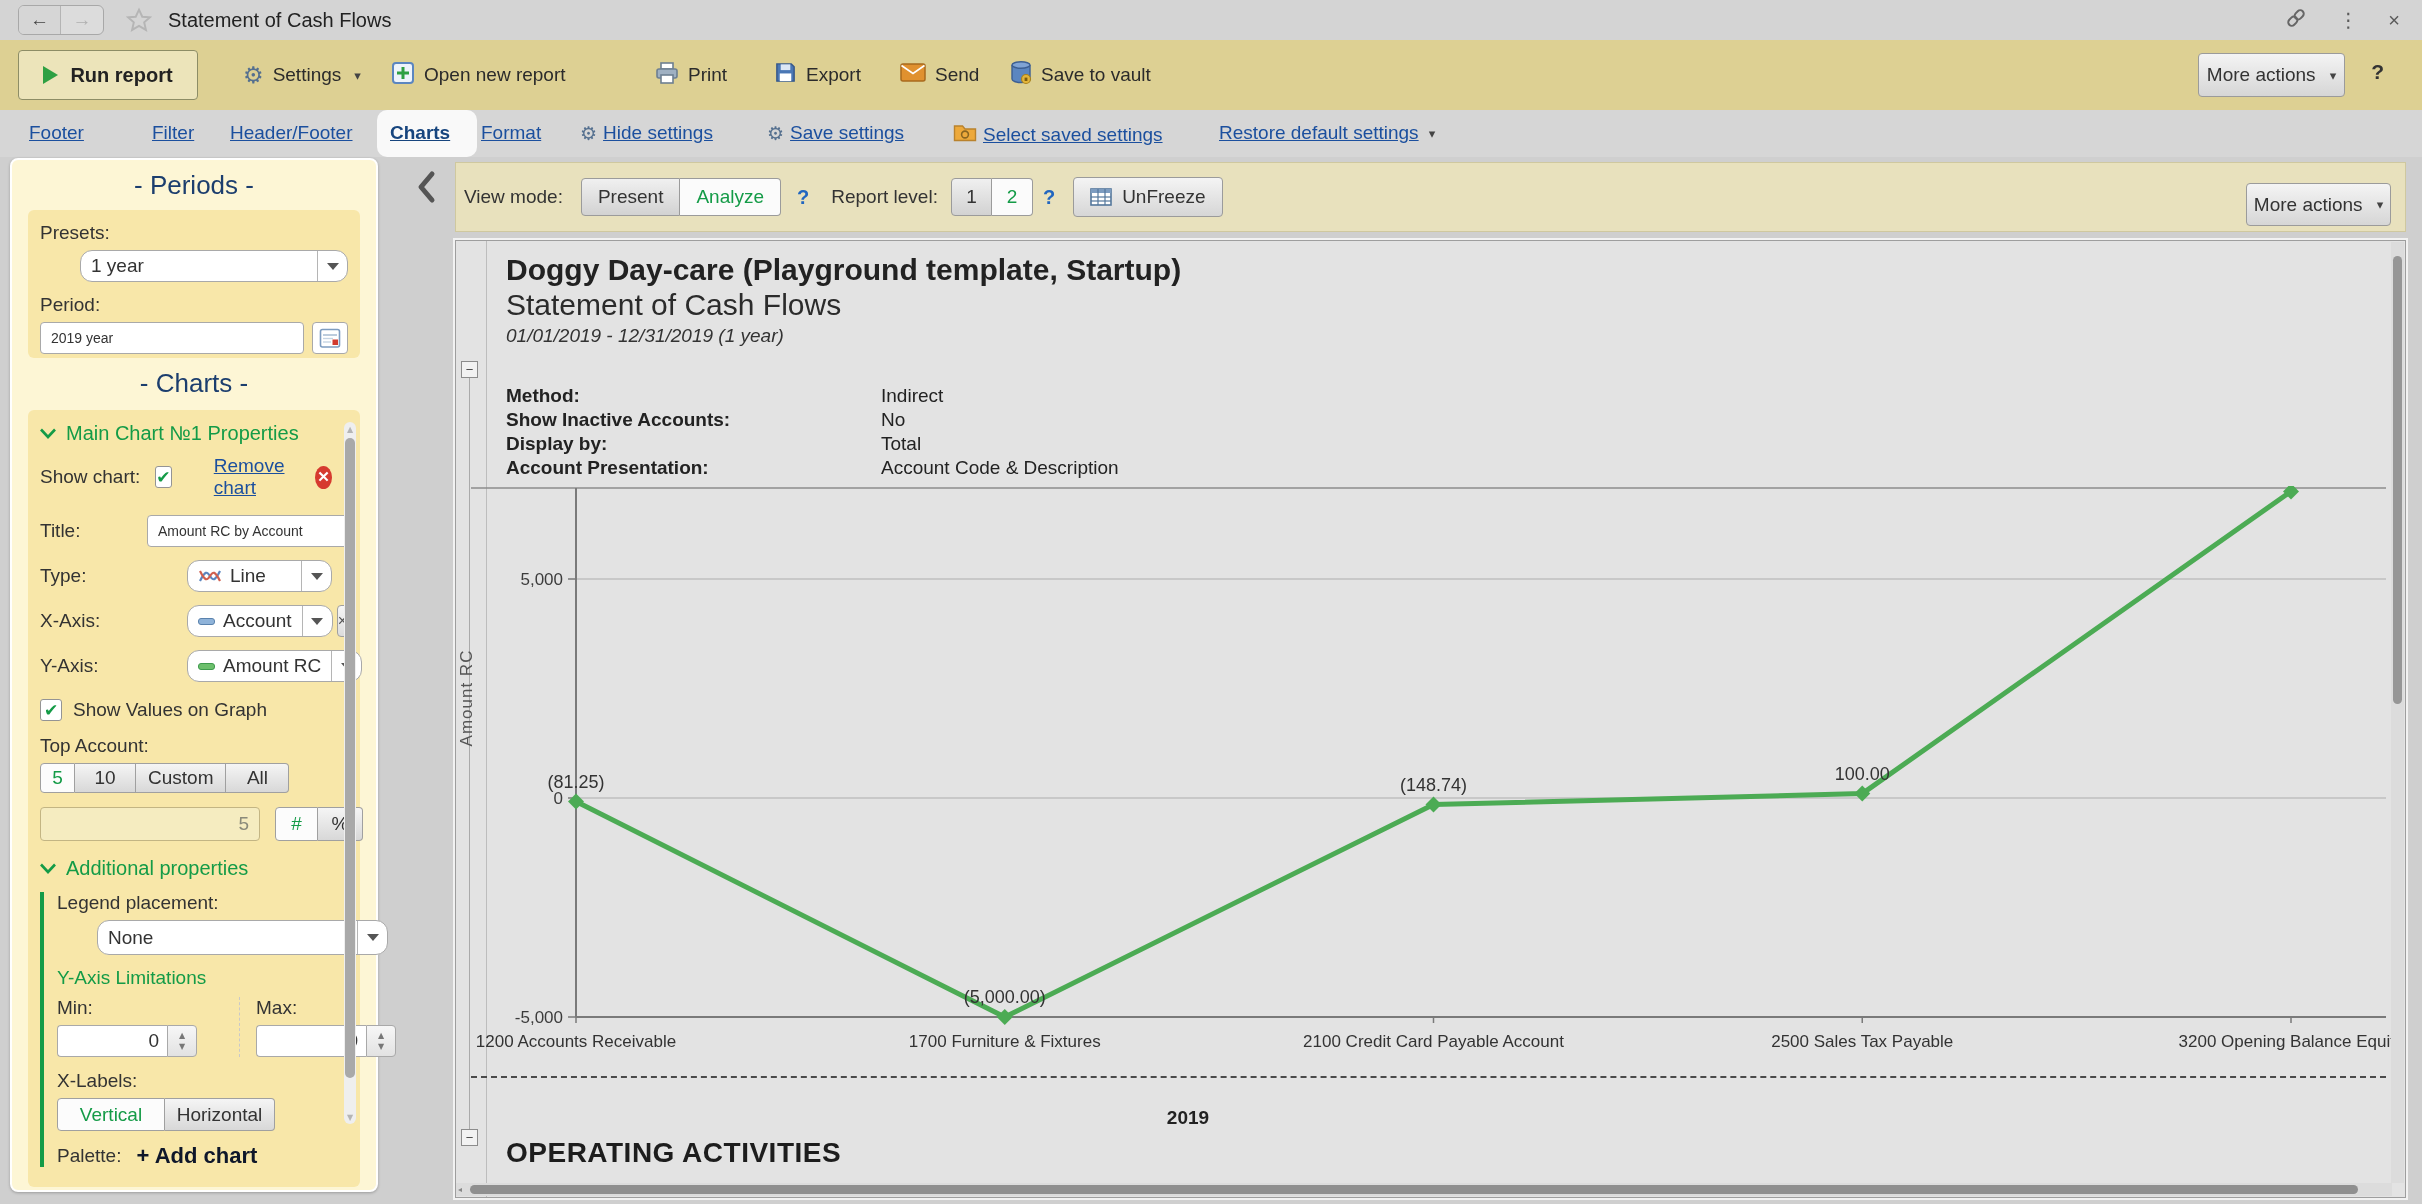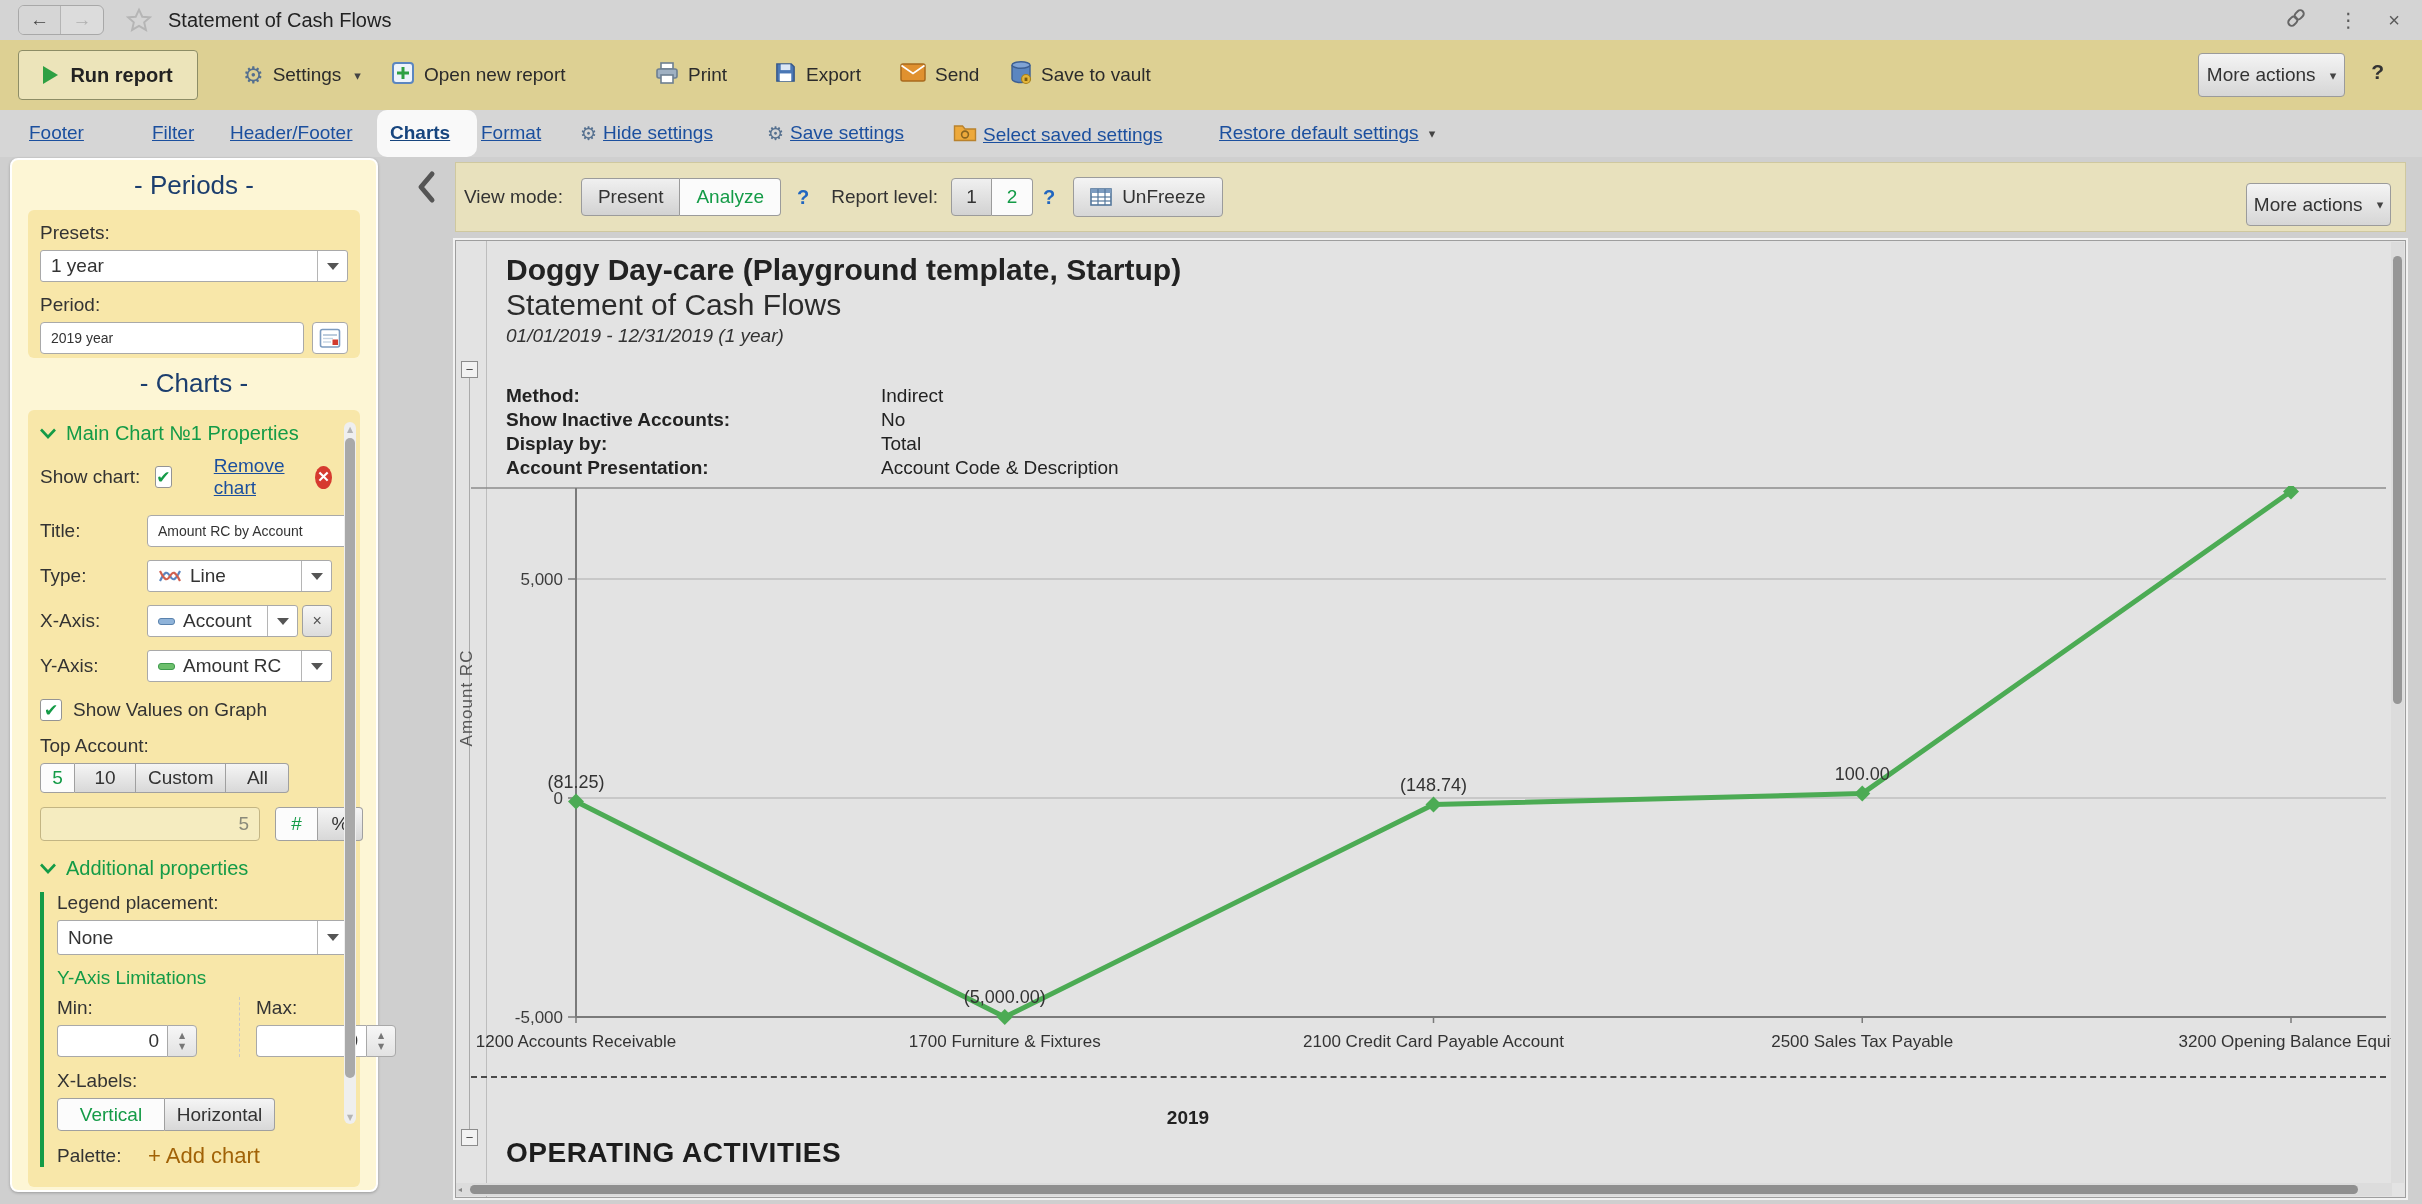--- a/index.html
+++ b/index.html
@@ -38,21 +38,21 @@
   .activetab-bg { position:absolute; left:377px; top:0; width:100px; height:47px; background:#f9f9f9; border-radius:10px; }
   .tablink.active { font-weight:bold; color:#17457e; }
   .setlink { position:absolute; top:12px; display:flex; align-items:center; gap:6px; font-size:19px; color:#1b4f9e; cursor:pointer; white-space:nowrap; }
   .setlink span.txt { text-decoration:underline; }
   
   .sidebar { position:absolute; left:10px; top:158px; width:368px; height:1034px;
     background:#fdf6d5; border:2px solid #ffffff; border-radius:8px; box-shadow:0 1px 3px rgba(0,0,0,.25); }
   .side-h { position:absolute; width:100%; text-align:center; font-size:26px; color:#1c3e6e; }
   .sbox { position:absolute; left:16px; width:332px; background:#f8e7a9; border-radius:6px; padding:12px 12px; }
   .flabel { font-size:19px; color:#333; margin-bottom:6px; }
-  .selbox { height:32px; background:#fff; border:1px solid #a9a9a9; border-radius:3px; display:flex; align-items:stretch; cursor:pointer; }
+  .selbox { height:32px; background:#fff; border:1px solid #a9a9a9; border-radius:12px; display:flex; align-items:stretch; cursor:pointer;margin-left:40px; }
   .selbox .sel-text { flex:1; display:flex; align-items:center; gap:8px; padding:0 10px; font-size:19px; color:#333; white-space:nowrap; overflow:hidden; }
   .selbox .sel-arrow { width:30px; border-left:1px solid #b5b5b5; display:flex; align-items:center; justify-content:center; }
   .tri-down { width:0; height:0; border-left:6px solid transparent; border-right:6px solid transparent; border-top:7px solid #555; }
   .tinput { height:32px; width:100%; background:#fff; border:1px solid #a9a9a9; border-radius:4px; padding:0 10px; font-size:14px; color:#333; font-family:"Liberation Sans",sans-serif; }
   .rowflex { display:flex; align-items:center; }
   .calbtn { width:36px; height:32px; margin-left:8px; background:#fff; border:1px solid #a9a9a9; border-radius:4px; display:flex; align-items:center; justify-content:center; cursor:pointer; flex:none; }
   
   .greenhead { display:flex; align-items:center; gap:10px; color:#149b47; font-size:20px; cursor:pointer; }
   .prow { display:flex; align-items:center; margin-top:13px; }
   .prow .lab { width:107px; flex:none; font-size:19px; color:#333; }
@@ -73,21 +73,21 @@
   .disinput { width:220px; height:34px; background:#f5ecc0; border:1px solid #c3b583; border-radius:4px; text-align:right; padding:0 10px; font-size:19px; color:#8a8a7a; font-family:"Liberation Sans",sans-serif; }
   .greensub { border-left:4px solid #149b47; padding-left:13px; margin-top:12px; }
   .greenlabel { color:#149b47; font-size:19px; }
   .numwrap { display:flex; height:32px; }
   .numwrap input { width:110px; height:32px; border:1px solid #a9a9a9; border-right:none; border-radius:4px 0 0 4px; background:#fff; text-align:right; padding:0 8px; font-size:19px; color:#333; font-family:"Liberation Sans",sans-serif; }
   .spin { width:30px; border:1px solid #a9a9a9; border-radius:0 4px 4px 0; background:linear-gradient(#f7f7f7,#e2e2e2); display:flex; flex-direction:column; align-items:center; justify-content:center; gap:3px; cursor:pointer; }
   .spin .s { font-size:8px; color:#777; line-height:1; font-family:"DejaVu Sans",sans-serif; }
   .sb-scroll { position:absolute; right:4px; top:12px; width:12px; height:702px; background:#efefef; border-radius:6px; }
   .sb-scroll .arr { position:absolute; left:0; width:12px; height:14px; display:flex; align-items:center; justify-content:center; font-size:8px; color:#b5b5b5; font-family:"DejaVu Sans",sans-serif; }
   .sb-scroll .thumb { position:absolute; left:1px; top:16px; width:10px; height:640px; background:#a9a9a9; border-radius:5px; }
-  .addchart { position:absolute; left:10px; width:100%; text-align:center; font-size:22px; color:#a16207; cursor:pointer; }
+  .addchart { position:absolute; left:3px; width:100%; text-align:center; font-size:22px; color:#0f172a; cursor:pointer;font-weight:bold; }
   
   .collapse-ch { position:absolute; left:415px; top:170px; width:30px; height:36px; color:#555; cursor:pointer; }
   .viewbar { position:absolute; left:455px; top:162px; width:1951px; height:70px; background:#e8e1bd; border:1px solid #cfc89f;
     display:flex; align-items:center; padding-left:8px; }
   .vlabel { font-size:19px; color:#333; }
   .seggroup { display:flex; margin-left:18px; }
   .seg { height:38px; padding:0 16px; background:linear-gradient(#f0f0f0,#d2d2d2); border:1px solid #9b9b9b; border-left:none;
     display:flex; align-items:center; font-size:19px; color:#333; cursor:pointer; }
   .seg:first-child { border-left:1px solid #9b9b9b; border-radius:4px 0 0 4px; }
   .seg:last-child { border-radius:0 4px 4px 0; }

